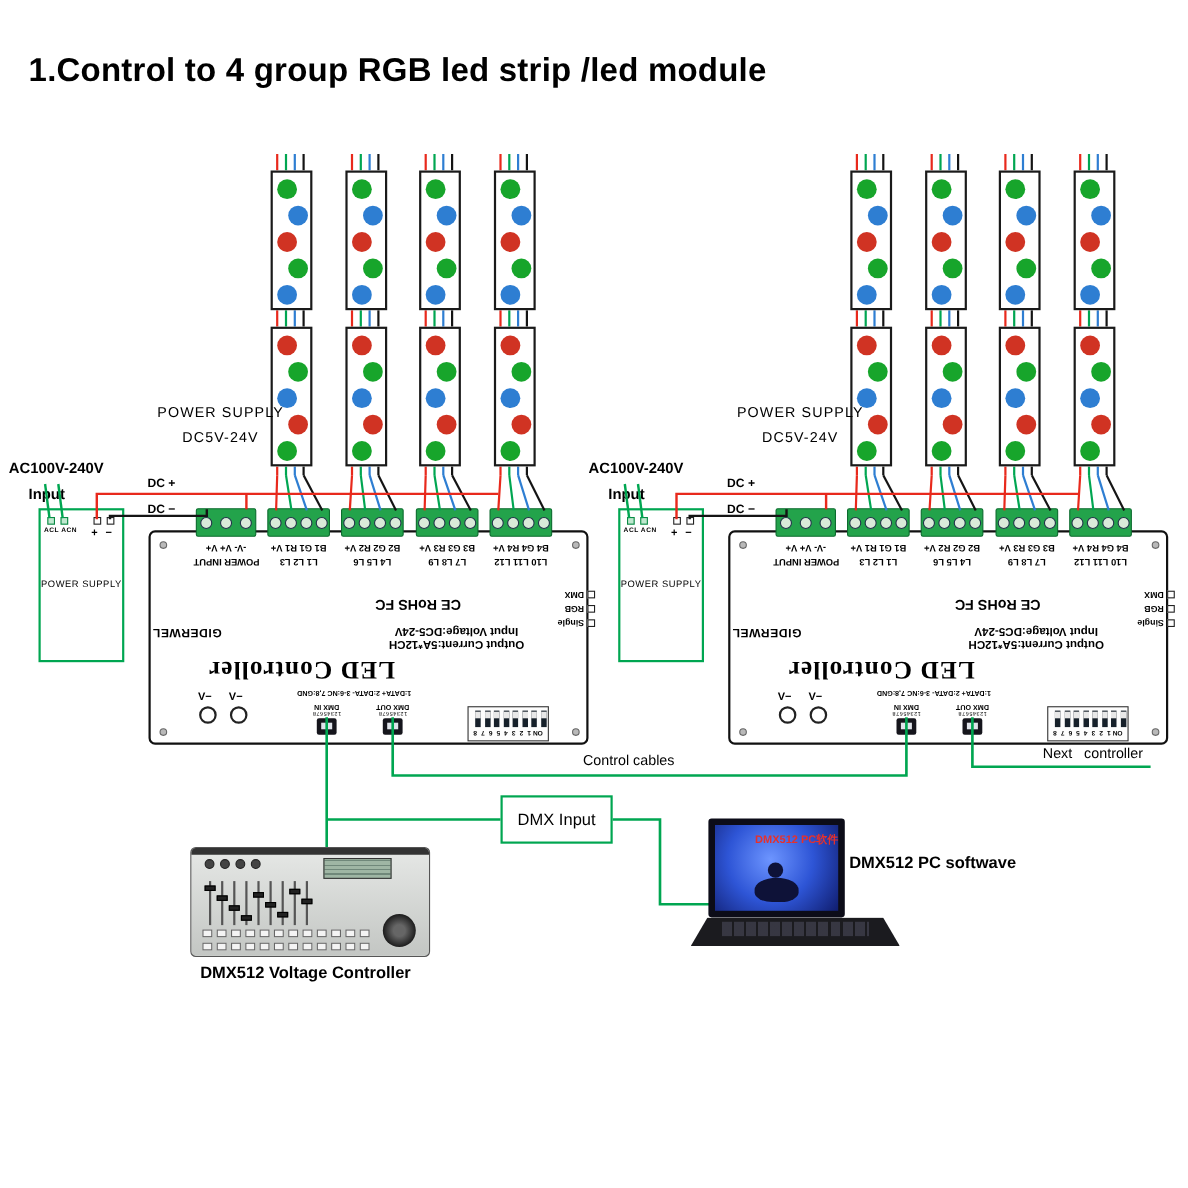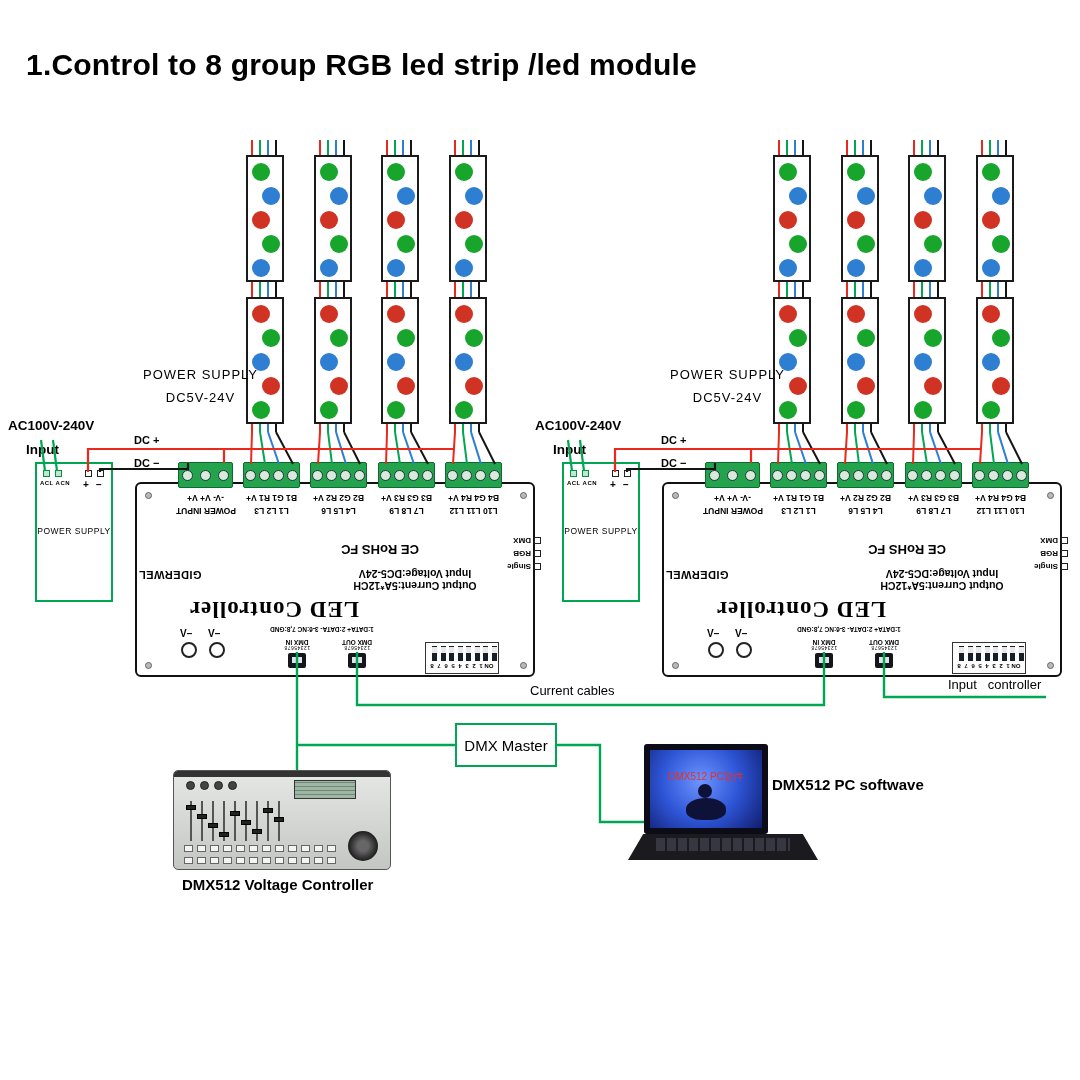--- a/index.html
+++ b/index.html
@@ -66,33 +66,33 @@
   .cknob{position:absolute;width:9px;height:9px;border-radius:50%;background:#444;border:1px solid #222}
   .ftrack{position:absolute;width:2px;background:#555}
   .fknob{position:absolute;width:10px;height:5px;background:#222;border:1px solid #000}
   .cbtn{position:absolute;width:9px;height:7px;background:#f4f4f4;border:1px solid #666}
   .jog{position:absolute;width:30px;height:30px;border-radius:50%;background:radial-gradient(circle,#666 25%,#1d1d1d 70%)}
   .console-label{position:absolute;left:182px;top:876px;font-size:15px;font-weight:700}
 
   .laptop{position:absolute;left:628px;top:742px;width:190px;height:126px}
   .lt-screen{position:absolute;left:16px;top:2px;width:124px;height:90px;background:#0c0c18;border-radius:3px}
   .lt-display{position:absolute;left:6px;top:6px;right:6px;bottom:6px;background:radial-gradient(circle at 45% 40%,#6d95ff 0%,#2e55d6 50%,#101d6e 100%)}
-  .lt-text{position:absolute;top:20px;width:100%;text-align:center;font-size:10px;font-weight:400;color:#e8302a}
+  .lt-text{position:absolute;top:6px;width:100%;text-align:right;font-size:10px;font-weight:700;color:#e8302a}
   .lt-head{position:absolute;left:48px;top:34px;width:14px;height:14px;border-radius:50%;background:#0e1238}
   .lt-body{position:absolute;left:36px;top:48px;width:40px;height:22px;border-radius:50% 50% 40% 40%;background:#0e1238}
   .lt-base{position:absolute;left:0;top:92px;width:190px;height:26px;background:#1b1b1f;clip-path:polygon(8% 0,92% 0,100% 100%,0 100%)}
   .lt-keys{position:absolute;left:28px;top:4px;width:134px;height:13px;background:repeating-linear-gradient(90deg,#3a3a46 0 9px,#1b1b1f 9px 11px);opacity:.9}
   .pclabel{position:absolute;left:772px;top:776px;font-size:15px;font-weight:700}
 </style>
 </head>
 <body>
 
 <div class="page">
 
-  <div class="title">1.Control to 8 group RGB led strip /led module</div>
+  <div class="title">1.Control to 4 group RGB led strip /led module</div>
 
   <div class="assembly" id="assembly-left">
 
     <div class="strips">
         <div class="strip" style="left: 246px; top: 128px;">
           <div class="stub" style="left: 5px; top: 0px; height: 15px; background: rgb(232, 41, 28);"></div>
           <div class="stub" style="left: 13px; top: 0px; height: 15px; background: rgb(0, 166, 81);"></div>
           <div class="stub" style="left: 21px; top: 0px; height: 15px; background: rgb(46, 126, 210);"></div>
           <div class="stub" style="left: 29px; top: 0px; height: 15px; background: rgb(20, 20, 20);"></div>
           <div class="stub" style="left: 5px; top: 142px; height: 15px; background: rgb(232, 41, 28);"></div>
@@ -644,21 +644,21 @@
 
   <svg id="gwires" width="1080" height="1080">
       <path d="M297,652 V772" stroke="#00a651" stroke-width="2.4" fill="none"></path>
       <path d="M297,745 H457" stroke="#00a651" stroke-width="2.4" fill="none"></path>
       <path d="M357,652 V705 H824 V652" stroke="#00a651" stroke-width="2.4" fill="none"></path>
       <path d="M884,652 V697 H1046" stroke="#00a651" stroke-width="2.4" fill="none"></path>
       <path d="M555,745 H600 V822 H650" stroke="#00a651" stroke-width="2.4" fill="none"></path>
     </svg>
 
   <div class="dmxbox">
-    <span>DMX Master</span>
+    <span>DMX Input</span>
   </div>
 
   <div class="console">
       <div class="cons-top"></div>
       <div class="lcd" style="left: 120px; top: 9px; width: 62px; height: 19px;"></div>
       <div class="cknob" style="left: 12px; top: 10px;"></div>
       <div class="cknob" style="left: 26px; top: 10px;"></div>
       <div class="cknob" style="left: 40px; top: 10px;"></div>
       <div class="cknob" style="left: 54px; top: 10px;"></div>
       <div class="ftrack" style="left: 16px; top: 30px; height: 40px;"></div>
@@ -714,15 +714,15 @@
         <div class="lt-head"></div>
         <div class="lt-body"></div>
       </div>
     </div>
     <div class="lt-base">
         <div class="lt-keys"></div>
       </div>
   </div>
   <div class="pclabel">DMX512 PC softwave</div>
 
-  <div class="siglabel">Current cables</div>
-  <div class="nextlabel">Input   controller</div>
+  <div class="siglabel">Control cables</div>
+  <div class="nextlabel">Next   controller</div>
 </div>
 
 </body></html>

